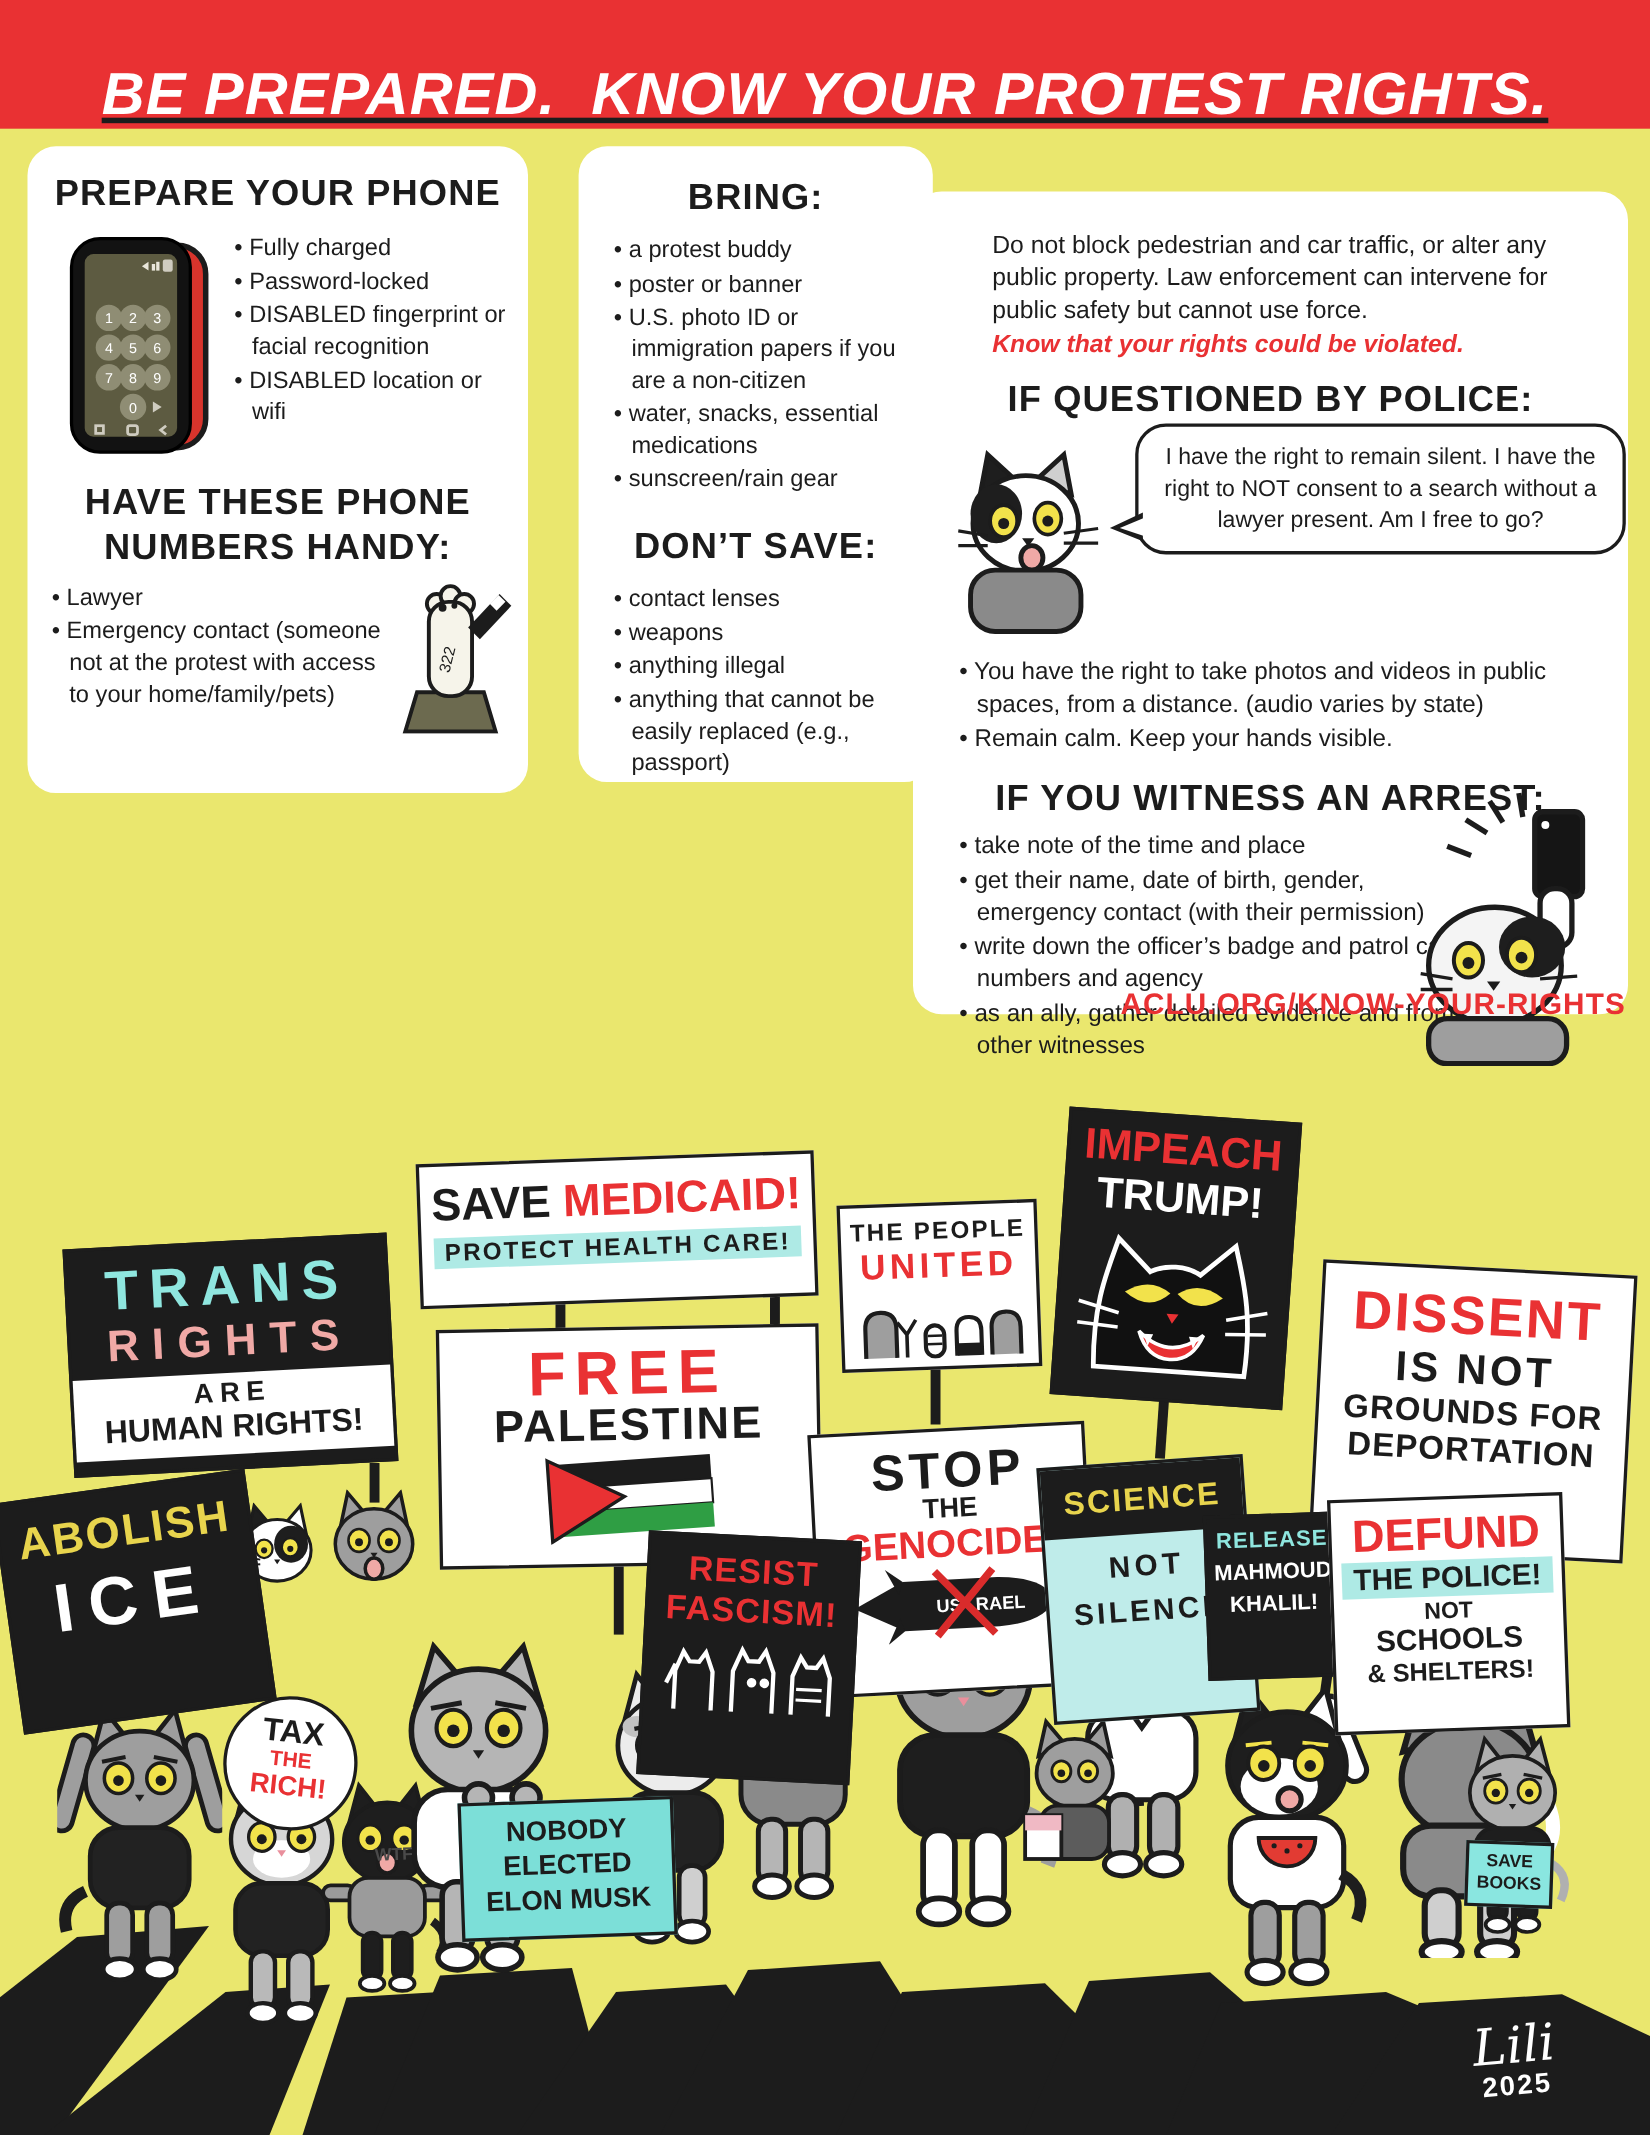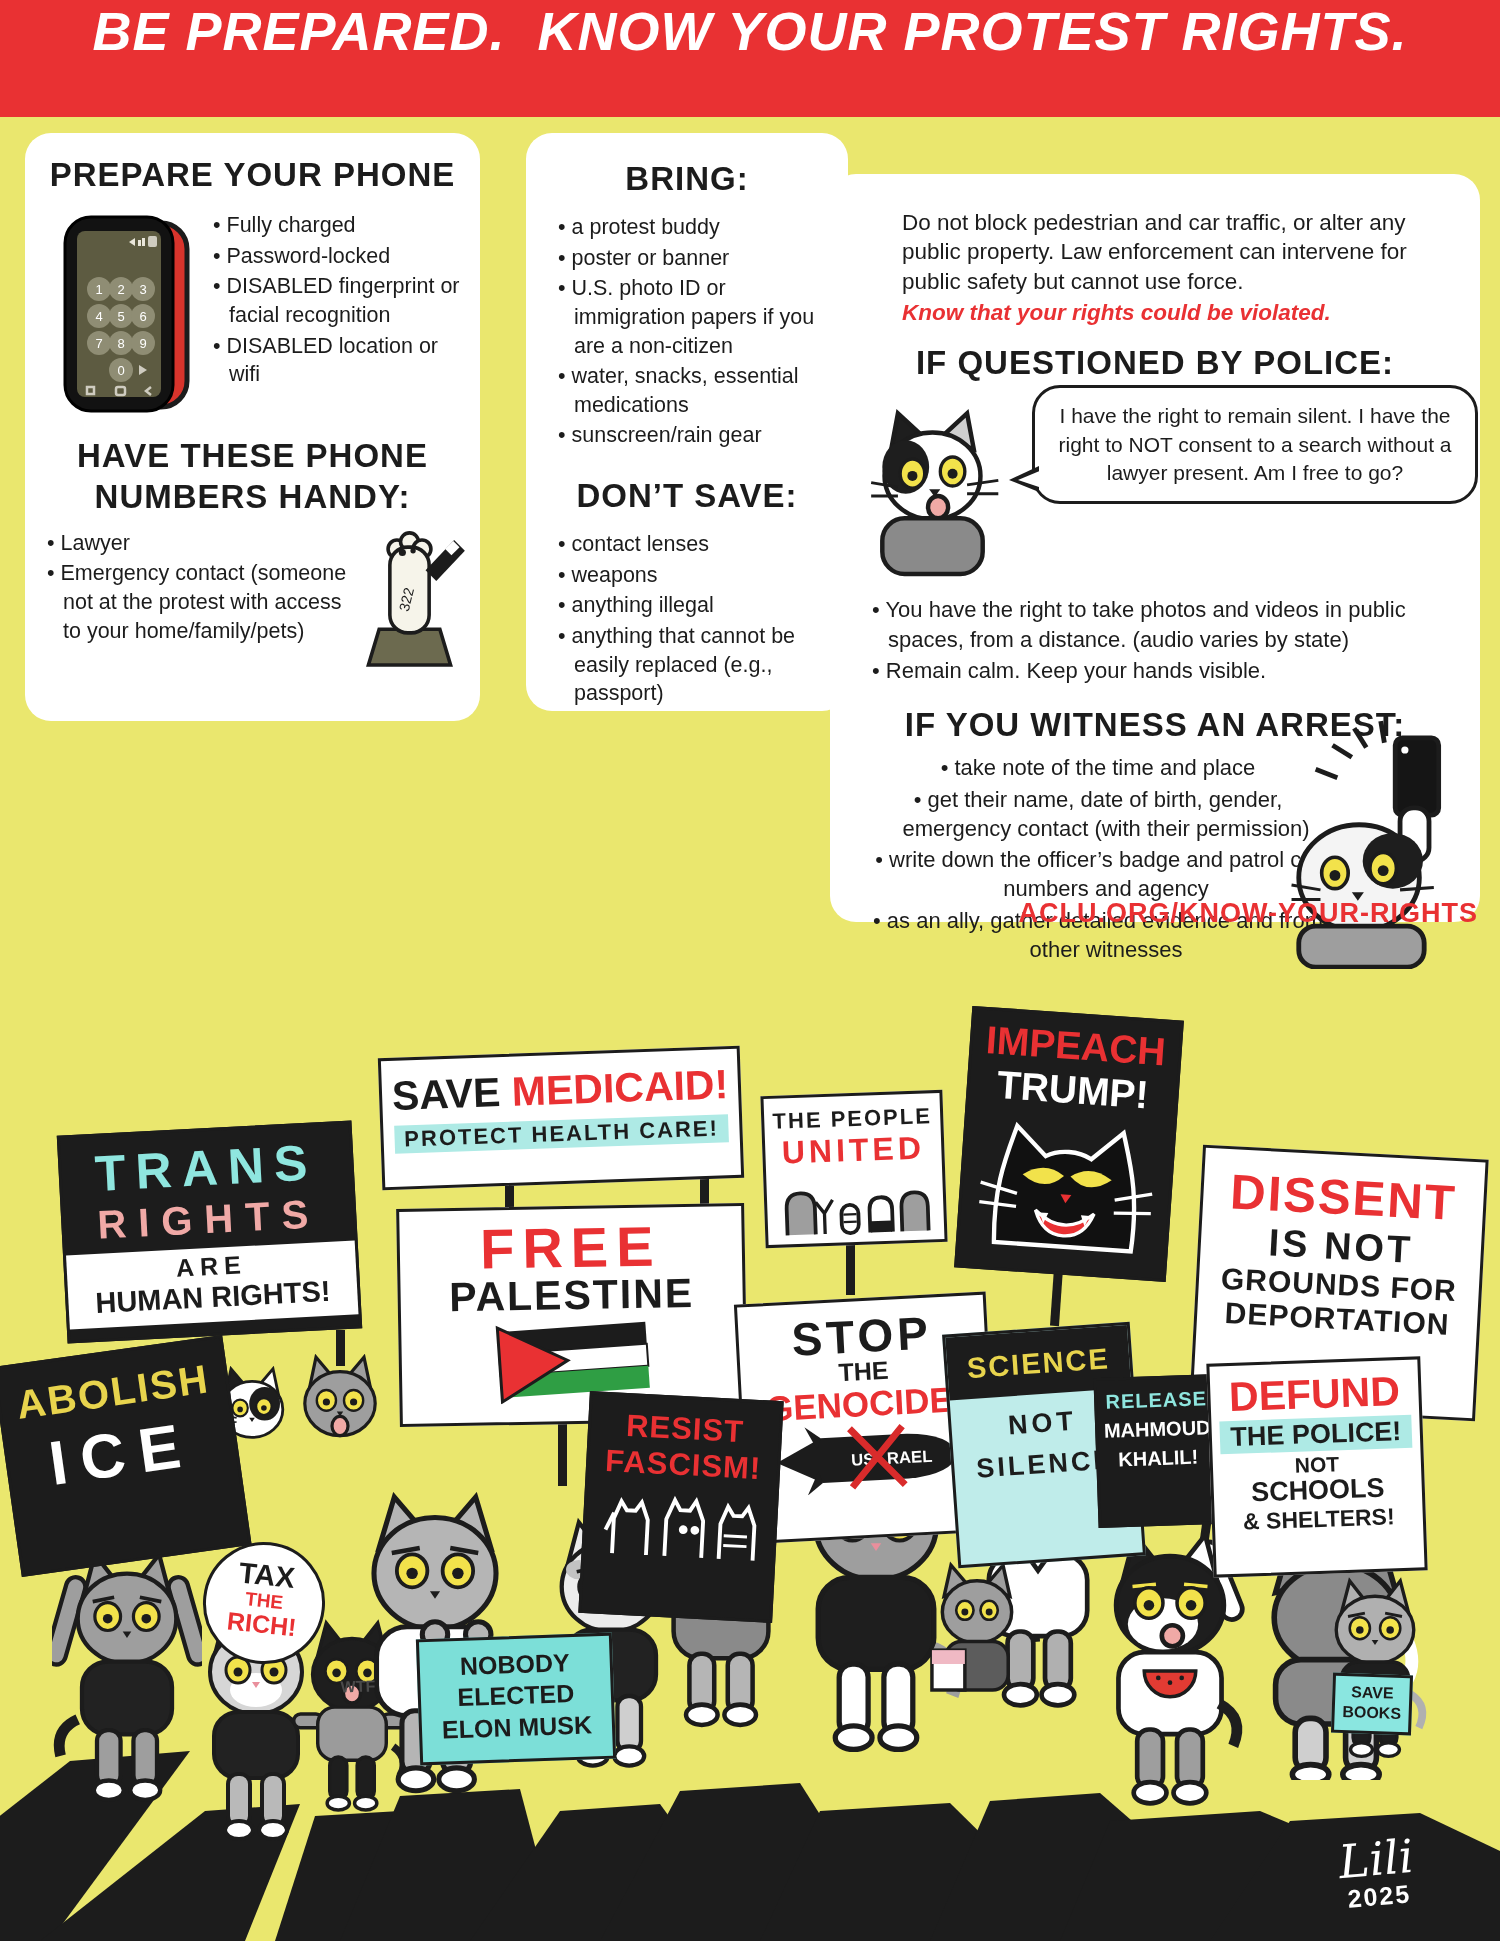--- a/index.html
+++ b/index.html
@@ -1,20 +1,20 @@
 <!DOCTYPE html>
 <html><head>
 <meta charset="utf-8">
 <style>
   html,body{margin:0;padding:0;background:#fff;}
   .poster{position:relative;width:1500px;height:1941px;background:#eae76e;overflow:hidden;
           font-family:"Liberation Sans",sans-serif;color:#1c1c1c;}
   
   .banner{position:absolute;left:0;top:0;width:1500px;height:117px;background:#e93133;
-          display:flex;align-items:flex-start;justify-content:center;}
+          display:flex;align-items:flex-end;justify-content:center;text-decoration:underline;}
   .banner-text{color:#fff;font-size:54px;font-weight:800;font-style:italic;letter-spacing:1px;white-space:pre;}
   
   .card{position:absolute;background:#fff;border-radius:26px;}
   .card-phone{left:25px;top:133px;width:455px;height:588px;}
   .card-bring{left:494px;top:133px;width:322px;height:578px;margin-left:32px;}
   .card-rights{left:830px;top:133px;width:650px;height:748px;margin-top:41px;}
   .card h2{font-size:33px;font-weight:800;text-align:center;letter-spacing:1px;margin:0;line-height:1.22;}
   .bullets{list-style:none;margin:0;padding:0;font-size:21.5px;line-height:1.33;}
   .bullets li{padding-left:16px;text-indent:-16px;margin-bottom:2px;}
   .bullets li:before{content:"• ";}
@@ -34,21 +34,21 @@
   .speech-row{position:relative;height:212px;}
   .qcat{position:absolute;left:30px;top:26px;width:145px;}
   .bubble{position:absolute;left:202px;top:2px;width:408px;border:3.5px solid #1c1c1c;border-radius:28px;
           background:#fff;padding:14px 16px;font-size:21px;text-align:center;line-height:1.35;}
   .bubble:before{content:"";position:absolute;left:-26px;top:78px;width:0;height:0;
           border-top:14px solid transparent;border-bottom:12px solid transparent;border-right:30px solid #1c1c1c;}
   .bubble:after{content:"";position:absolute;left:-17px;top:82px;width:0;height:0;
           border-top:10px solid transparent;border-bottom:8px solid transparent;border-right:24px solid #fff;}
   .qlist{margin:0 26px 0 42px;font-size:22px;}
   .t-witness{padding-top:18px;}
-  .witness-row{position:relative;padding:8px 0 0 42px;text-align:center;}
+  .witness-row{position:relative;padding:8px 0 0 42px;}
   .witness-row .bullets{width:452px;font-size:22px;}
   .photocat{position:absolute;right:10px;top:-36px;width:205px;}
   .aclu-url{position:absolute;top:898px;right:22px;font-size:27px;font-weight:800;color:#e93133;letter-spacing:1px;margin-left:35px;}
   
   .shadows{position:absolute;left:0;top:1521px;width:1500px;height:420px;z-index:1;}
   .shadows polygon{fill:#1c1c1c;}
   .cat{position:absolute;z-index:2;}
   .stick{position:absolute;width:9px;background:#1c1c1c;z-index:2;}
   .sign{position:absolute;background:#fff;border:3.5px solid #1c1c1c;text-align:center;z-index:3;box-sizing:border-box;}
   .sign .red{color:#e93133;}

